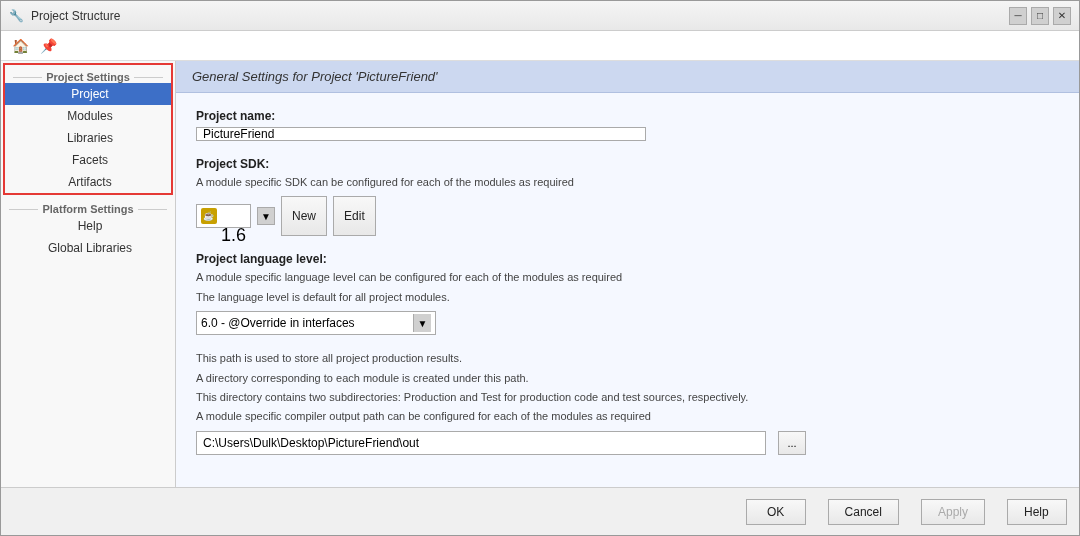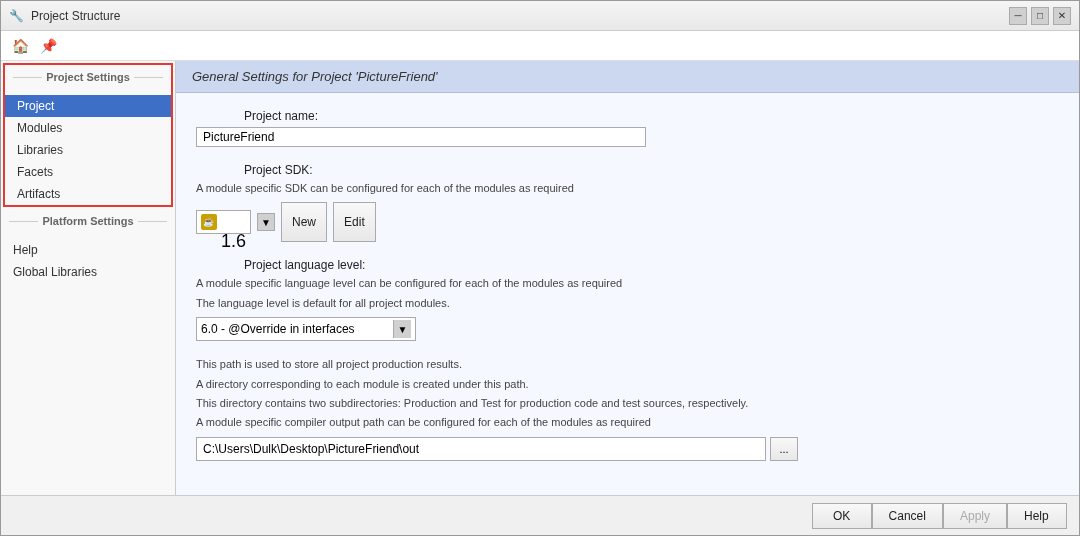--- a/index.html
+++ b/index.html
@@ -95,21 +95,21 @@
       background: #f8f8f8;
       display: flex;
       flex-direction: column;
       overflow-y: auto;
     }
 
     .sidebar-section-header {
       font-size: 11px;
       font-weight: bold;
       color: #666;
-      padding: 6px 8px 12px 8px;
+      padding: 6px 8px 0 8px;
       display: flex;
       align-items: center;
       gap: 4px;
     }
     .sidebar-section-header::before,
     .sidebar-section-header::after {
       content: '';
       flex: 1;
       height: 1px;
       background: #ccc;
@@ -118,20 +118,21 @@
     .sidebar-section.highlighted {
       border: 2px solid #e53935;
       margin: 2px;
     }
 
     .sidebar-item {
       padding: 4px 8px 4px 12px;
       cursor: pointer;
       color: #333;
       font-size: 12px;
+      text-align: center;
     }
     .sidebar-item.active {
       background: #3d6fc7;
       color: white;
     }
 
     .content-area {
       flex: 1;
       background: #f5f8ff;
       overflow-y: auto;
@@ -152,35 +153,34 @@
 
     .content-body {
       padding: 16px 20px;
       flex: 1;
     }
 
     .field-section {
       margin-bottom: 16px;
     }
     .field-label {
-      font-weight: normal;
+      font-weight: bold;
       font-size: 12px;
       color: #222;
       margin-bottom: 4px;
-      margin-left: 48px;
     }
     .field-hint {
       font-size: 11px;
       color: #444;
       margin-bottom: 4px;
       line-height: 1.4;
     }
     .text-input {
       width: 450px;
-      height: 20px;
+      height: 14px;
       border: 1px solid #aaa;
       padding: 2px 6px;
       font-size: 12px;
       background: white;
       outline: none;
     }
 
     .sdk-row {
       display: flex;
       align-items: center;
@@ -231,40 +231,40 @@
       color: #222;
     }
 
     .lang-select-wrapper {
       display: flex;
       align-items: center;
       border: 1px solid #aaa;
       background: white;
       height: 24px;
       padding: 0 4px;
-      width: 220px;
+      width: 240px;
       margin-top: 6px;
     }
     .lang-select-text { font-size: 12px; flex: 1; }
     .lang-dropdown-arrow {
       width: 18px;
       height: 18px;
       background: #d0d0d0;
       border-left: 1px solid #aaa;
       display: flex;
       align-items: center;
       justify-content: center;
       cursor: pointer;
       font-size: 10px;
     }
 
     .compiler-output-row {
       display: flex;
       align-items: center;
-      gap: 4px;
+      gap: 12px;
       margin-top: 6px;
     }
     .compiler-input {
       width: 570px;
       height: 24px;
       border: 1px solid #aaa;
       padding: 2px 6px;
       font-size: 12px;
       background: white;
       outline: none;
@@ -275,28 +275,28 @@
       border: 1px solid #aaa;
       background: linear-gradient(to bottom, #f8f8f8, #e8e8e8);
       cursor: pointer;
       font-size: 11px;
       display: flex;
       align-items: center;
       justify-content: center;
     }
 
     .footer {
-      height: 40px;
+      height: 48px;
       border-top: 1px solid #ccc;
       background: #f0f0f0;
       display: flex;
       align-items: center;
       justify-content: flex-end;
       padding: 0 12px;
-      gap: 0;
+      gap: 22px;
     }
     .footer-btn {
       height: 26px;
       padding: 0 16px;
       border: 1px solid #aaa;
       background: linear-gradient(to bottom, #f8f8f8, #e8e8e8);
       cursor: pointer;
       font-size: 12px;
       color: #222;
       min-width: 60px;

